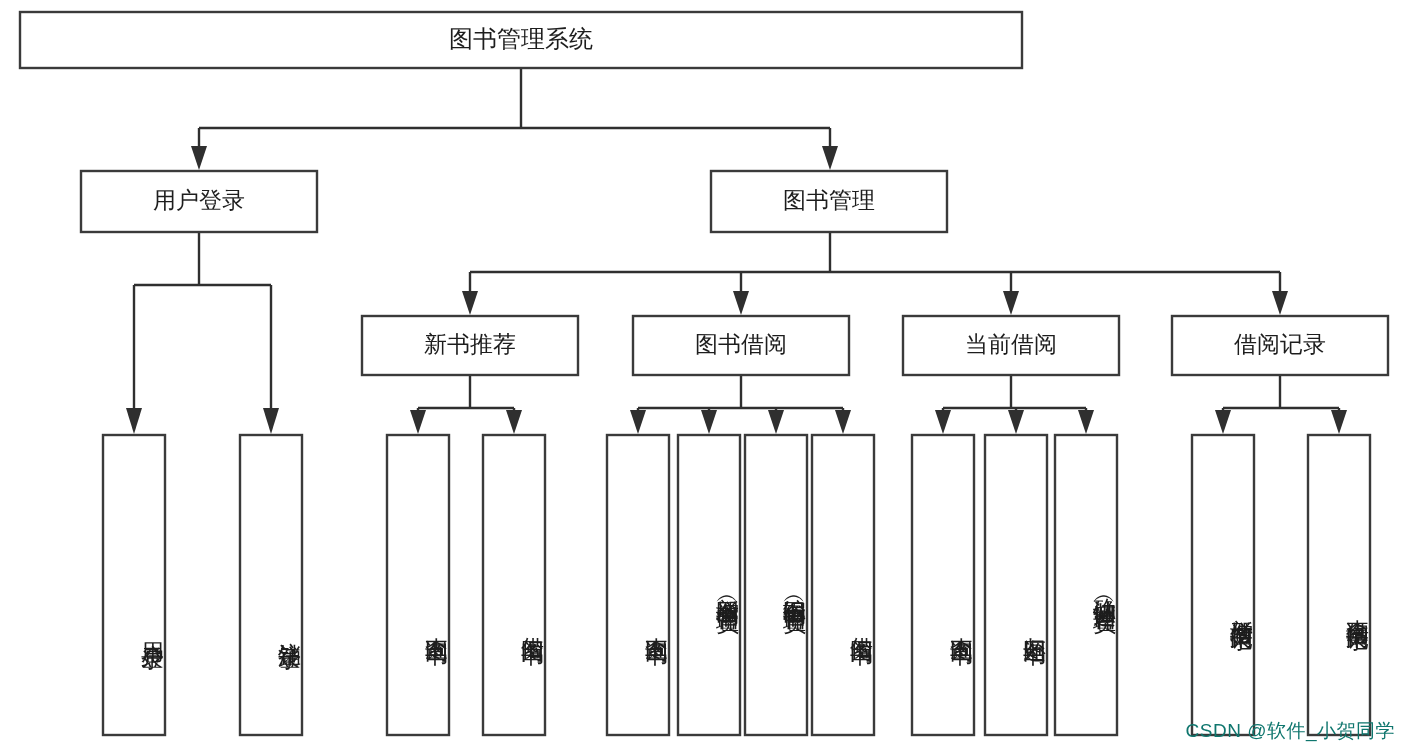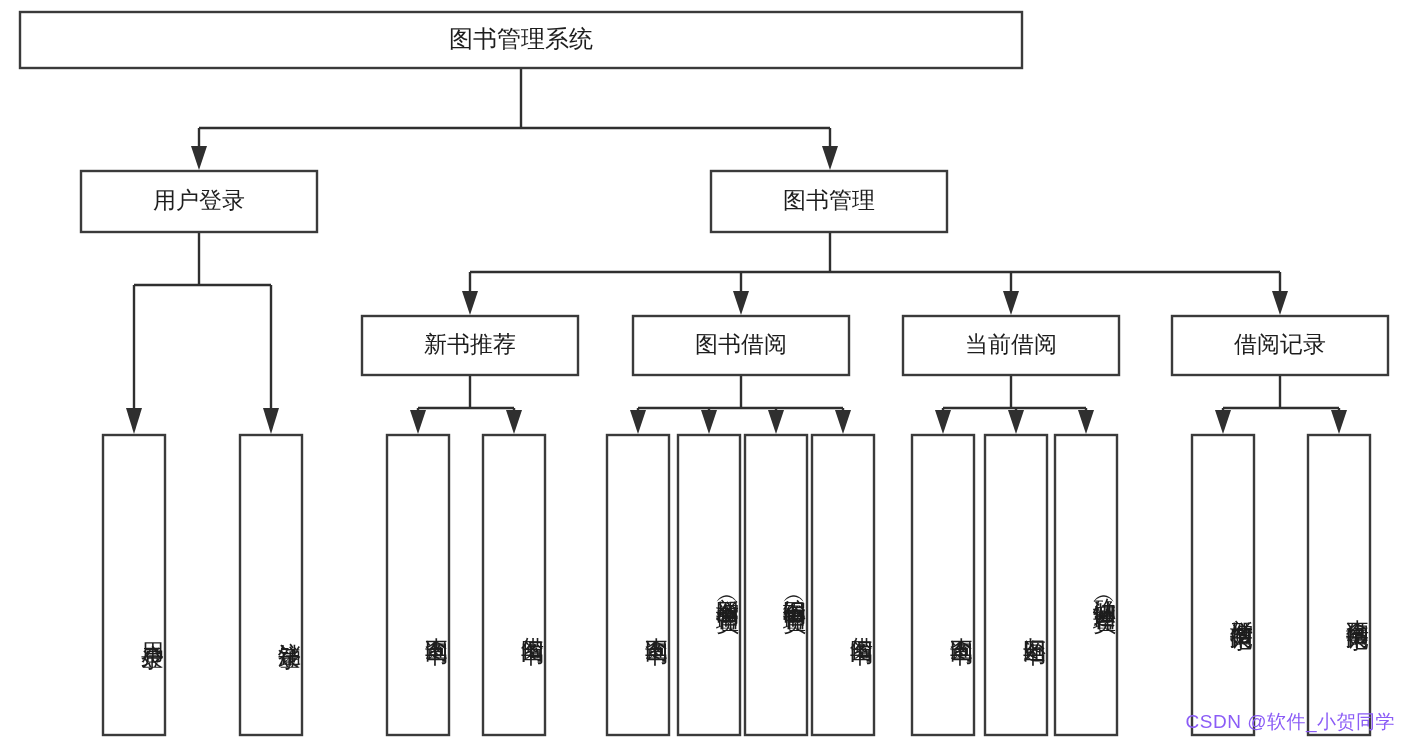--- a/index.html
+++ b/index.html
@@ -71,24 +71,24 @@
     letter-spacing: 2px;
     color: #1d1d1d;
     display: flex;
     align-items: flex-start;
     justify-content: center;
     white-space: nowrap;
   }
   .watermark {
     position: absolute;
     right: 10px;
-    bottom: 12px;
+    bottom: 3px;
     font-family: "Liberation Sans", "DejaVu Sans", sans-serif;
     font-size: 19px;
-    color: #8b5cf6;
+    color: #0f766e;
     letter-spacing: 0.5px;
     white-space: nowrap;
   }
 </style>
 </head>
 <body>
 
 <div id="diagram-root">
 
   <svg id="chart-svg" viewBox="0 0 1405 747">

